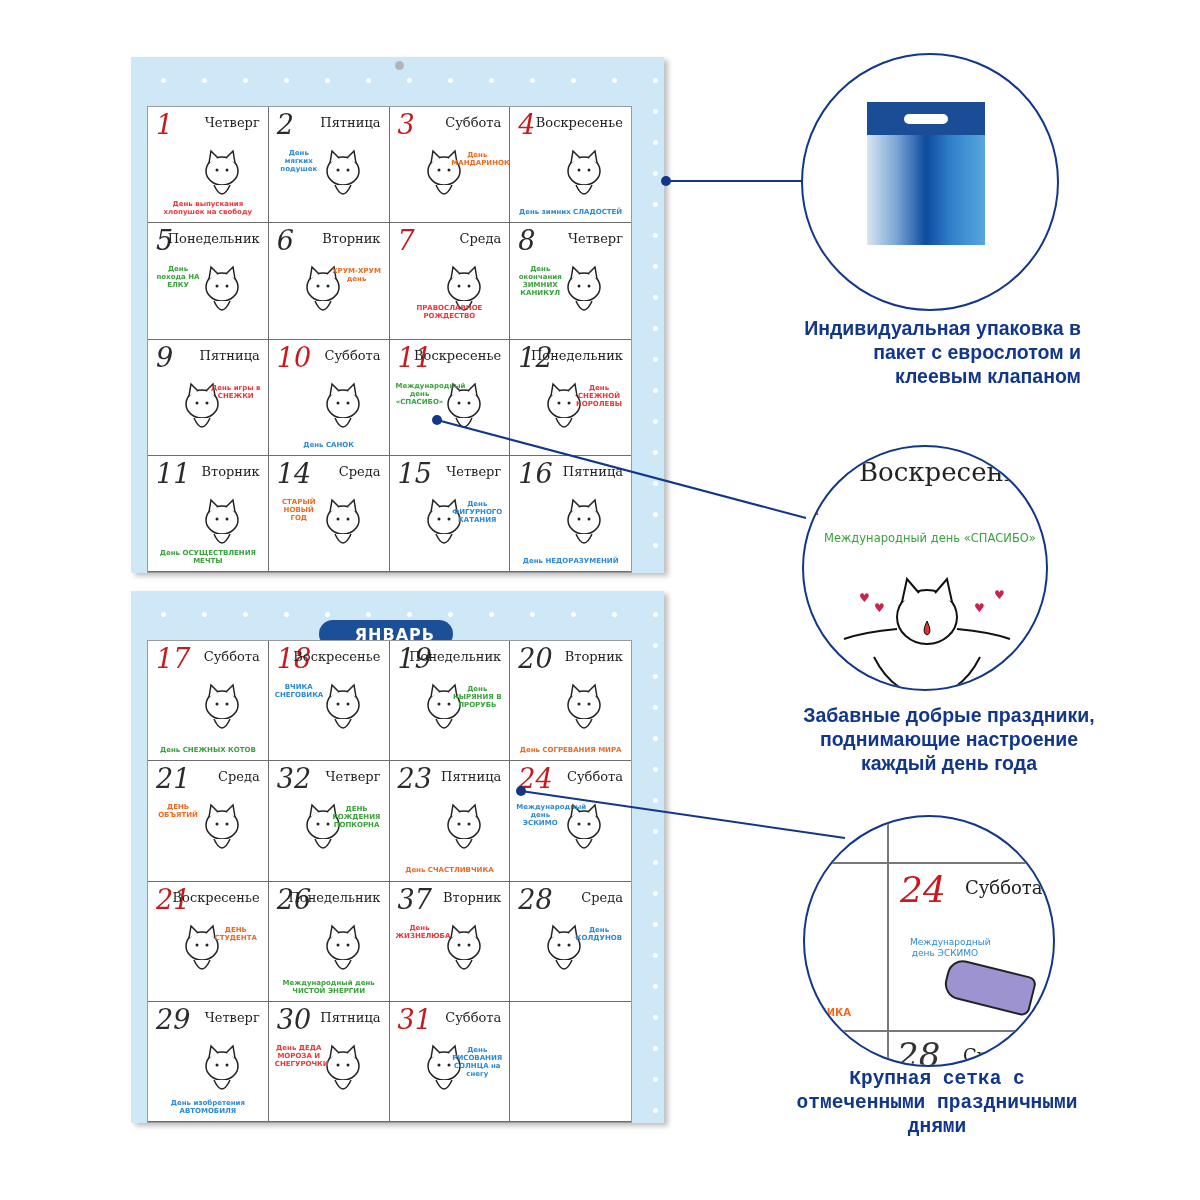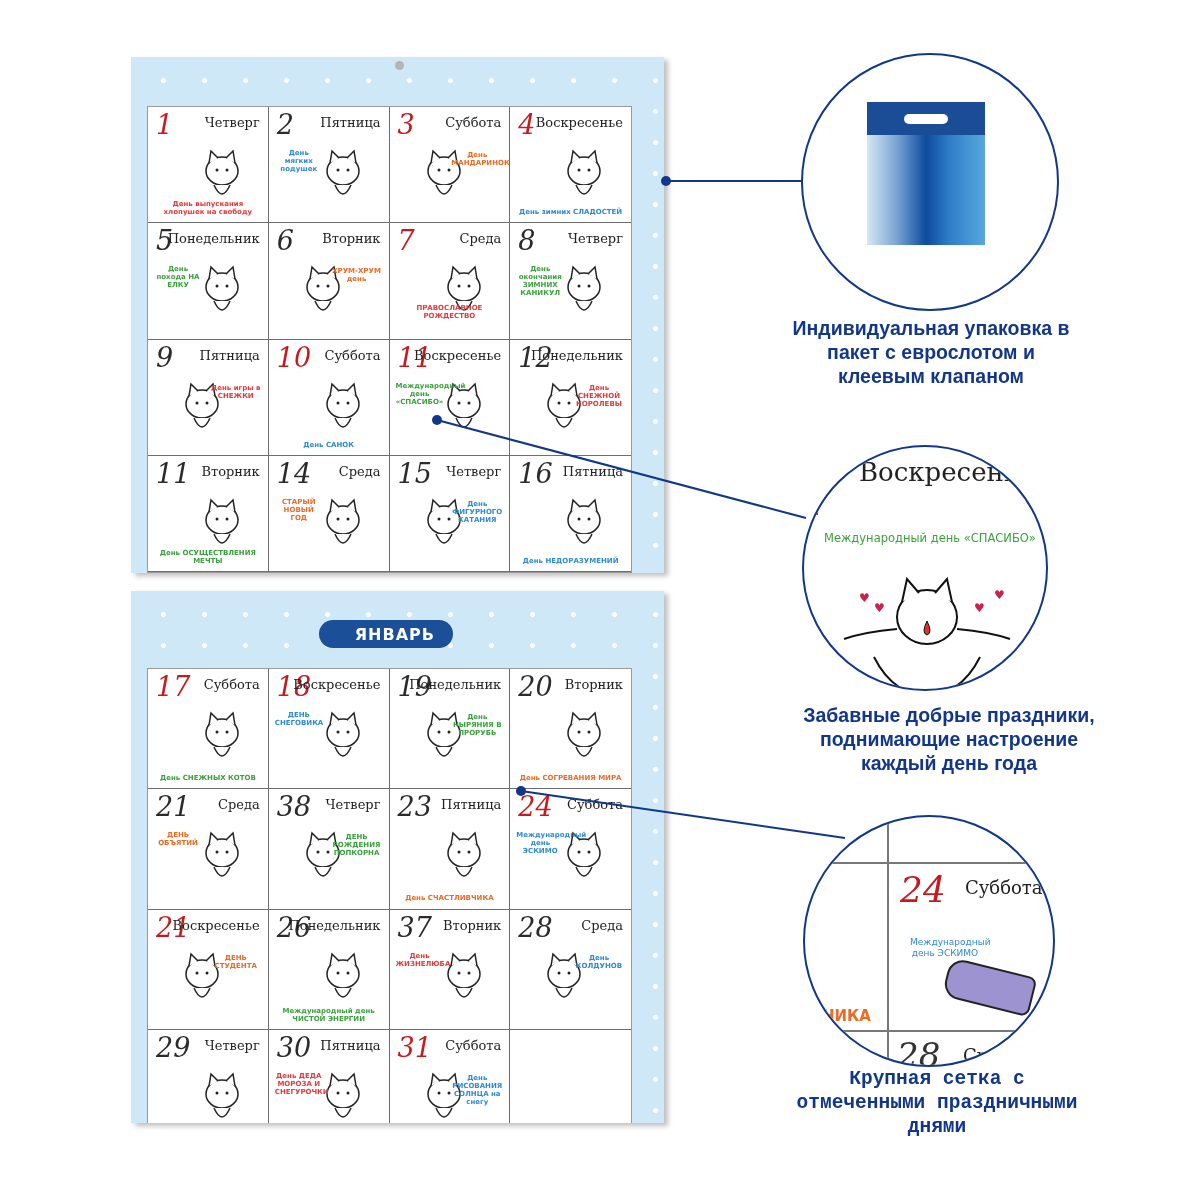--- a/index.html
+++ b/index.html
@@ -12,21 +12,21 @@
   .sheet.top { top: 57px; height: 516px; }
   .sheet.bottom { top: 591px; height: 532px; }
   .dots { position: absolute; inset: 0;
           background-image: radial-gradient(circle, #ffffff 2.2px, transparent 2.6px);
           background-size: 41px 31px; background-position: 12px 8px; opacity: .95; }
   .hole { position: absolute; left: 264px; top: 4px; width: 9px; height: 9px; border-radius: 50%; background: #b5b5b5; }
 
   .grid { position: absolute; left: 16px; background: #ffffff; border: 1px solid #9a9a9a;
           display: grid; grid-template-columns: repeat(4, 1fr); }
   .sheet.top .grid { top: 49px; width: 483px; height: 465px; grid-template-rows: repeat(4, 1fr); }
-  .sheet.bottom .grid { top: 49px; width: 483px; height: 481px; grid-template-rows: repeat(4, 1fr); margin-top: 28px; }
+  .sheet.bottom .grid { top: 49px; width: 483px; height: 481px; grid-template-rows: repeat(4, 1fr); }
 
   .cell { position: relative; border-right: 1.5px solid #6e6e6e; border-bottom: 1.5px solid #6e6e6e; overflow: hidden; }
   .cell:nth-child(4n) { border-right: none; }
   .cell .num { position: absolute; left: 8px; top: 4px; font-family: "DejaVu Serif", serif;
                font-size: 27px; line-height: 1; color: #2b2b2b; font-style: italic; }
   .cell .num.red { color: #c71a1f; }
   .cell .wd { position: absolute; right: 8px; top: 8px; font-family: "DejaVu Serif", serif; font-size: 13px; color: #222; }
   .cell .hol { position: absolute; font-size: 7px; line-height: 1.15; text-align: center; font-weight: bold; }
   .hol.red { color: #e8383b; } .hol.green { color: #3aa23c; } .hol.blue { color: #2e8ad6; } .hol.orange { color: #ee6a22; }
   .art { position: absolute; }
@@ -264,21 +264,21 @@
       <div class="cell">
         <span class="num red">18</span>
         <span class="wd">Воскресенье</span>
         <div class="art" style="left: 44px; top: 42px;"><svg width="60" height="55">
             <ellipse cx="30" cy="22" rx="16" ry="14" fill="#fff" stroke="#222" stroke-width="1.5"></ellipse>
             <path d="M17 14 L19 2 L26 9 M34 9 L41 2 L43 14" fill="#fff" stroke="#222" stroke-width="1.5"></path>
             <path d="M22 36 Q30 54 38 36" fill="#fff" stroke="#222" stroke-width="1.5"></path>
             <circle cx="25" cy="21" r="1.5" fill="#222"></circle>
             <circle cx="35" cy="21" r="1.5" fill="#222"></circle>
           </svg></div>
-        <span class="hol blue" style="left: 6px; width: 48px; top: 42px;">ДЕНЬ СНЕГОВИКА</span>
+        <span class="hol blue" style="left: 6px; width: 48px; top: 42px;">ВЧИКА СНЕГОВИКА</span>
       </div>
       <div class="cell">
         <span class="num">19</span>
         <span class="wd">Понедельник</span>
         <div class="art" style="left: 24px; top: 42px;"><svg width="60" height="55">
             <ellipse cx="30" cy="22" rx="16" ry="14" fill="#fff" stroke="#222" stroke-width="1.5"></ellipse>
             <path d="M17 14 L19 2 L26 9 M34 9 L41 2 L43 14" fill="#fff" stroke="#222" stroke-width="1.5"></path>
             <path d="M22 36 Q30 54 38 36" fill="#fff" stroke="#222" stroke-width="1.5"></path>
             <circle cx="25" cy="21" r="1.5" fill="#222"></circle>
             <circle cx="35" cy="21" r="1.5" fill="#222"></circle>
@@ -303,21 +303,21 @@
         <div class="art" style="left: 44px; top: 42px;"><svg width="60" height="55">
             <ellipse cx="30" cy="22" rx="16" ry="14" fill="#fff" stroke="#222" stroke-width="1.5"></ellipse>
             <path d="M17 14 L19 2 L26 9 M34 9 L41 2 L43 14" fill="#fff" stroke="#222" stroke-width="1.5"></path>
             <path d="M22 36 Q30 54 38 36" fill="#fff" stroke="#222" stroke-width="1.5"></path>
             <circle cx="25" cy="21" r="1.5" fill="#222"></circle>
             <circle cx="35" cy="21" r="1.5" fill="#222"></circle>
           </svg></div>
         <span class="hol orange" style="left: 6px; width: 48px; top: 42px;">ДЕНЬ ОБЪЯТИЙ</span>
       </div>
       <div class="cell">
-        <span class="num">38</span>
+        <span class="num">32</span>
         <span class="wd">Четверг</span>
         <div class="art" style="left: 24px; top: 42px;"><svg width="60" height="55">
             <ellipse cx="30" cy="22" rx="16" ry="14" fill="#fff" stroke="#222" stroke-width="1.5"></ellipse>
             <path d="M17 14 L19 2 L26 9 M34 9 L41 2 L43 14" fill="#fff" stroke="#222" stroke-width="1.5"></path>
             <path d="M22 36 Q30 54 38 36" fill="#fff" stroke="#222" stroke-width="1.5"></path>
             <circle cx="25" cy="21" r="1.5" fill="#222"></circle>
             <circle cx="35" cy="21" r="1.5" fill="#222"></circle>
           </svg></div>
         <span class="hol green" style="right: 6px; width: 52px; top: 44px;">ДЕНЬ РОЖДЕНИЯ ПОПКОРНА</span>
       </div>
@@ -443,21 +443,21 @@
 </svg>
 
 <div class="callout-circle" style="left:801px; top:53px; width:258px; height:258px;">
   <div style="position:absolute; left:64px; top:47px; width:118px; height:143px;">
     <div style="height:33px; background:#1b4d96; position:relative;">
       <div style="position:absolute; left:37px; top:12px; width:44px; height:10px; background:#fff; border-radius:6px;"></div>
     </div>
     <div style="height:110px; background:linear-gradient(90deg,#d6e6f3 0%,#7aa5d4 25%,#0d4b9f 50%,#2f7dc8 70%,#58a8dd 100%);"></div>
   </div>
 </div>
-<div class="callout-text" style="left:781px; top:316px;">Индивидуальная упаковка в пакет с еврослотом и клеевым клапаном</div>
+<div class="callout-text" style="left:781px; top:316px;text-align:right;">Индивидуальная упаковка в пакет с еврослотом и клеевым клапаном</div>
 
 <div class="callout-circle" style="left:802px; top:445px; width:246px; height:246px;">
   <div style="position:absolute; left:4px; top:8px; width:10px; height:60px; background:#c71a1f;"></div>
   <div style="position:absolute; left:55px; top:10px; font-family:'DejaVu Serif',serif; font-size:26px; color:#222;">Воскресенье</div>
   <div style="position:absolute; left:20px; top:84px; font-size:11.5px; color:#3aa23c;">Международный день «СПАСИБО»</div>
   <svg width="246" height="150" style="position:absolute; left:0; top:130px;">
     <ellipse cx="123" cy="40" rx="30" ry="27" fill="#fff" stroke="#111" stroke-width="2"></ellipse>
     <path d="M98 25 L103 2 L115 16 M131 16 L143 2 L148 25" fill="#fff" stroke="#111" stroke-width="2"></path>
     <path d="M123 44 q-6 12 0 14 q6 -2 0 -14" fill="#d33" stroke="#111"></path>
     <path d="M93 52 Q60 55 40 62 M153 52 Q186 55 206 62" stroke="#111" stroke-width="2" fill="none"></path>
@@ -470,18 +470,18 @@
 </div>
 <div class="callout-text" style="left:799px; top:703px;">Забавные добрые праздники, поднимающие настроение каждый день года</div>
 
 <div class="callout-circle" style="left:803px; top:815px; width:252px; height:252px;">
   <div style="position:absolute; left:82px; top:0; width:1.5px; height:252px; background:#777;"></div>
   <div style="position:absolute; left:0; top:45px; width:252px; height:1.5px; background:#777;"></div>
   <div style="position:absolute; left:0; top:213px; width:252px; height:1.5px; background:#777;"></div>
   <div style="position:absolute; left:95px; top:52px; font-family:'DejaVu Serif',serif; font-style:italic; font-size:36px; color:#c71a1f;">24</div>
   <div style="position:absolute; left:160px; top:60px; font-family:'DejaVu Serif',serif; font-size:18px; color:#222;">Суббота</div>
   <div style="position:absolute; left:105px; top:120px; width:70px; font-size:9px; line-height:1.2; color:#2e8ad6; text-align:center;">Международный день ЭСКИМО</div>
-  <div style="position:absolute; left:6px; top:190px; font-size:15px; font-weight:bold; color:#ee6a22;">ВЧИКА</div>
+  <div style="position:absolute; left:6px; top:190px; font-size:10px; font-weight:bold; color:#ee6a22;">ВЧИКА</div>
   <div style="position:absolute; left:140px; top:150px; width:85px; height:36px; background:#9c93d0; border:2px solid #222; border-radius:16px 8px 8px 16px; transform:rotate(14deg);"></div>
   <div style="position:absolute; left:92px; top:218px; font-family:'DejaVu Serif',serif; font-style:italic; font-size:34px; color:#333;">28</div>
   <div style="position:absolute; left:158px; top:228px; font-family:'DejaVu Serif',serif; font-size:18px; color:#222;">Среда</div>
 </div>
 <div class="callout-text" style="left:787px; top:1067px;font-family:Liberation Mono, monospace;">Крупная сетка с отмеченными праздничными днями</div>
 
 </body></html>

